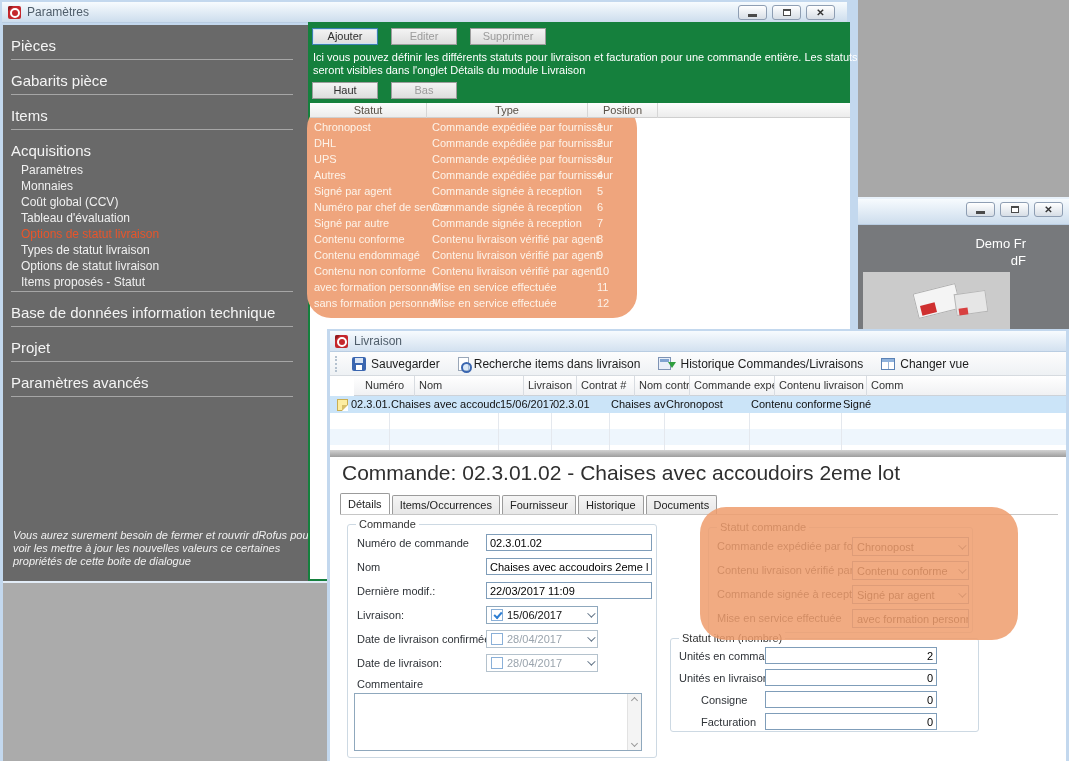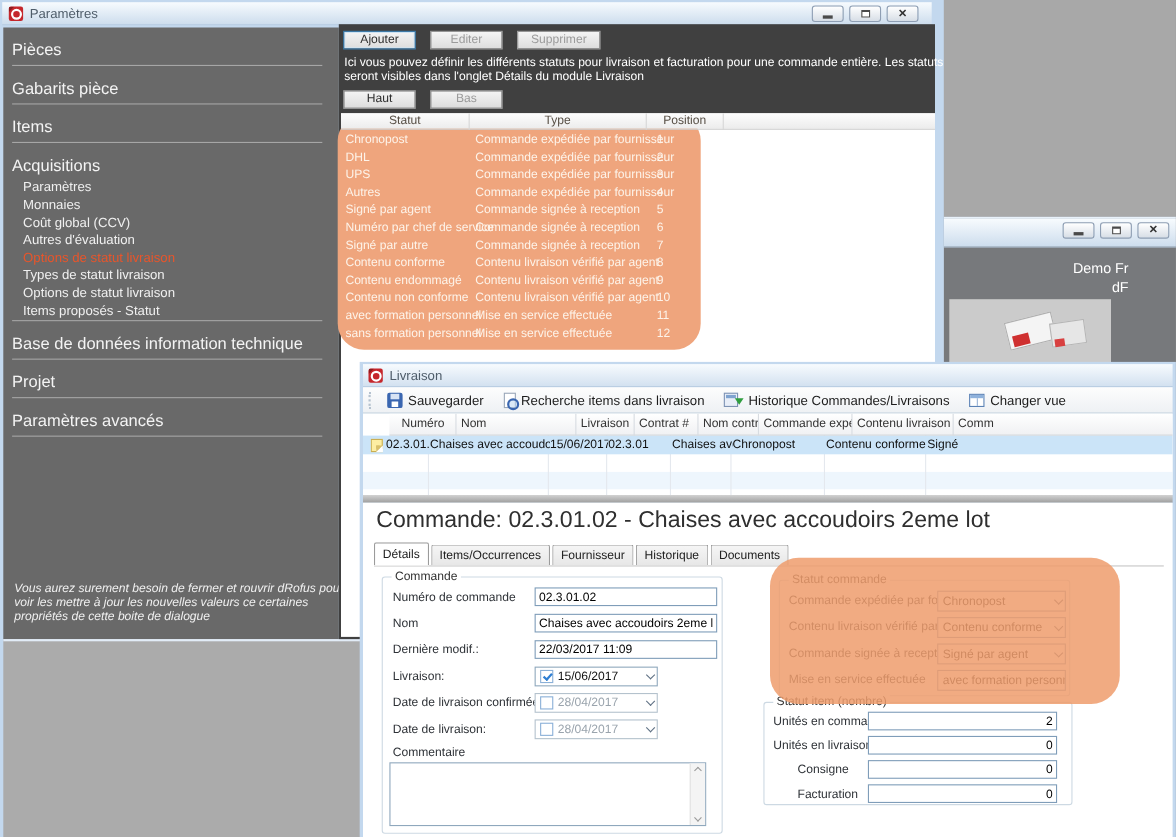--- a/index.html
+++ b/index.html
@@ -38,21 +38,21 @@
   .pwin{position:absolute;left:0;top:0;width:858px;height:761px;background:#c3d8ee;padding-left:30px;}
   .p-titlebar{left:2px;top:2px;width:845px;height:21px;padding-left:6px;background:linear-gradient(#f7fbfe,#cddded);}
   .p-sidebar{position:absolute;left:3px;top:25px;width:305px;height:556px;background:#696969;overflow:hidden;}
   .sb-h{margin:12px 8px 0 8px;width:282px;font-size:15px;color:#f4f4f4;padding-bottom:4px;white-space:nowrap;}
   .sb-s{margin:0 8px 1px 18px;font-size:12px;line-height:15px;color:#f0f0f0;white-space:nowrap;}
   .sb-s.sel{color:#e8552b;}
   .sb-rule{margin:1px 8px 2px 8px;width:282px;border-top:1px solid #a6a6a6;height:0;}
   .sb-note{position:absolute;left:10px;top:504px;width:300px;font-size:11px;font-style:italic;
            color:#f0f0f0;line-height:13px;}
   .p-bottom{position:absolute;left:3px;top:581px;width:845px;height:180px;background:#ababab;border-top:2px solid #e2ecf7;}
-  .p-content{position:absolute;left:308px;top:22px;width:542px;height:559px;background:#404040;}
+  .p-content{position:absolute;left:308px;top:22px;width:542px;height:559px;background:#15803d;}
   .pbtn{position:absolute;height:17px;background:linear-gradient(#f4f4f4,#dddddd);border:1px solid #9d9d9d;
         font-size:11px;text-align:center;line-height:15px;color:#2e2e2e;}
   .pbtn.focus{border-color:#3c7fb1;box-shadow:inset 0 0 0 1px #cfe3f2;}
   .pbtn.dis{color:#9b9b9b;}
   .p-desc{position:absolute;left:5px;top:29px;width:545px;font-size:11px;line-height:13px;color:#ffffff;}
   .ptable{position:absolute;left:2px;top:81px;width:540px;height:476px;background:#ffffff;}
   .pt-head{position:absolute;left:0;top:0;width:100%;height:15px;background:linear-gradient(#fdfdfd,#ececec);
            border-bottom:1px solid #cfcfcf;z-index:3;}
   .pt-col{position:absolute;top:0;height:15px;line-height:14px;font-size:11px;color:#574f45;
           text-align:center;border-right:1px solid #d6d6d6;background:transparent;}
@@ -99,21 +99,21 @@
   .tabstrip{position:absolute;left:10px;top:38px;right:8px;height:20px;border-bottom:1px solid #c6c6c6;
             display:flex;gap:2px;align-items:flex-end;}
   .tab{height:19px;padding:0 7px;font-size:11px;line-height:18px;color:#222;
        border:1px solid #9b9b9b;border-bottom:none;border-radius:2px 2px 0 0;
        background:linear-gradient(#f5f5f5,#e7e7e7);position:relative;}
   .tab.active{background:#fff;height:21px;line-height:21px;z-index:2;margin-top:16px;}
   .group{position:absolute;border:1px solid #cdd9e3;border-radius:3px;}
   .gtitle{position:absolute;left:8px;top:-7px;background:#fff;padding:0 3px;font-size:11px;color:#333;white-space:nowrap;}
   .g1{left:17px;top:67px;width:310px;height:234px;}
   .g2{left:378px;top:70px;width:265px;height:106px;}
-  .g3{left:364px;top:181px;width:281px;height:94px;}
+  .g3{left:340px;top:181px;width:309px;height:94px;}
   .blob2{position:absolute;left:370px;top:50px;width:318px;height:133px;background:rgba(238,156,108,0.85);
          border-radius:26px;z-index:6;pointer-events:none;}
   .flabel{position:absolute;font-size:11px;color:#2f3338;white-space:nowrap;}
   .finput{position:absolute;left:138px;width:166px;height:17px;border:1px solid #7f9db9;background:#fff;
           font-family:"Liberation Sans",sans-serif;font-size:11px;color:#000;padding:0 3px;}
   .datebox{position:absolute;left:138px;width:112px;height:18px;border:1px solid #8fa8bd;background:#fff;
            display:flex;align-items:center;gap:4px;padding:0 4px;font-size:11px;color:#111;}
   .datebox.dim{color:#9aa4ad;border-color:#b4c2cd;}
   .cb{position:relative;width:12px;height:12px;border:1px solid #8ab0d8;background:#fff;flex:0 0 12px;}
   .cb.on::after{content:"";position:absolute;left:2px;top:2px;width:6px;height:3px;
@@ -182,21 +182,21 @@
     <div class="sb-h">Pièces</div>
         <div class="sb-rule"></div>
         <div class="sb-h">Gabarits pièce</div>
         <div class="sb-rule"></div>
         <div class="sb-h">Items</div>
         <div class="sb-rule"></div>
         <div class="sb-h">Acquisitions</div>
         <div class="sb-s">Paramètres</div>
         <div class="sb-s">Monnaies</div>
         <div class="sb-s">Coût global (CCV)</div>
-        <div class="sb-s">Autres d'évaluation</div>
+        <div class="sb-s">Tableau d'évaluation</div>
         <div class="sb-s sel">Options de statut livraison</div>
         <div class="sb-s">Types de statut livraison</div>
         <div class="sb-s">Options de statut  livraison</div>
         <div class="sb-s">Items proposés - Statut</div>
         <div class="sb-rule"></div>
         <div class="sb-h">Base de données information technique</div>
         <div class="sb-rule"></div>
         <div class="sb-h">Projet</div>
         <div class="sb-rule"></div>
         <div class="sb-h">Paramètres avancés</div>

